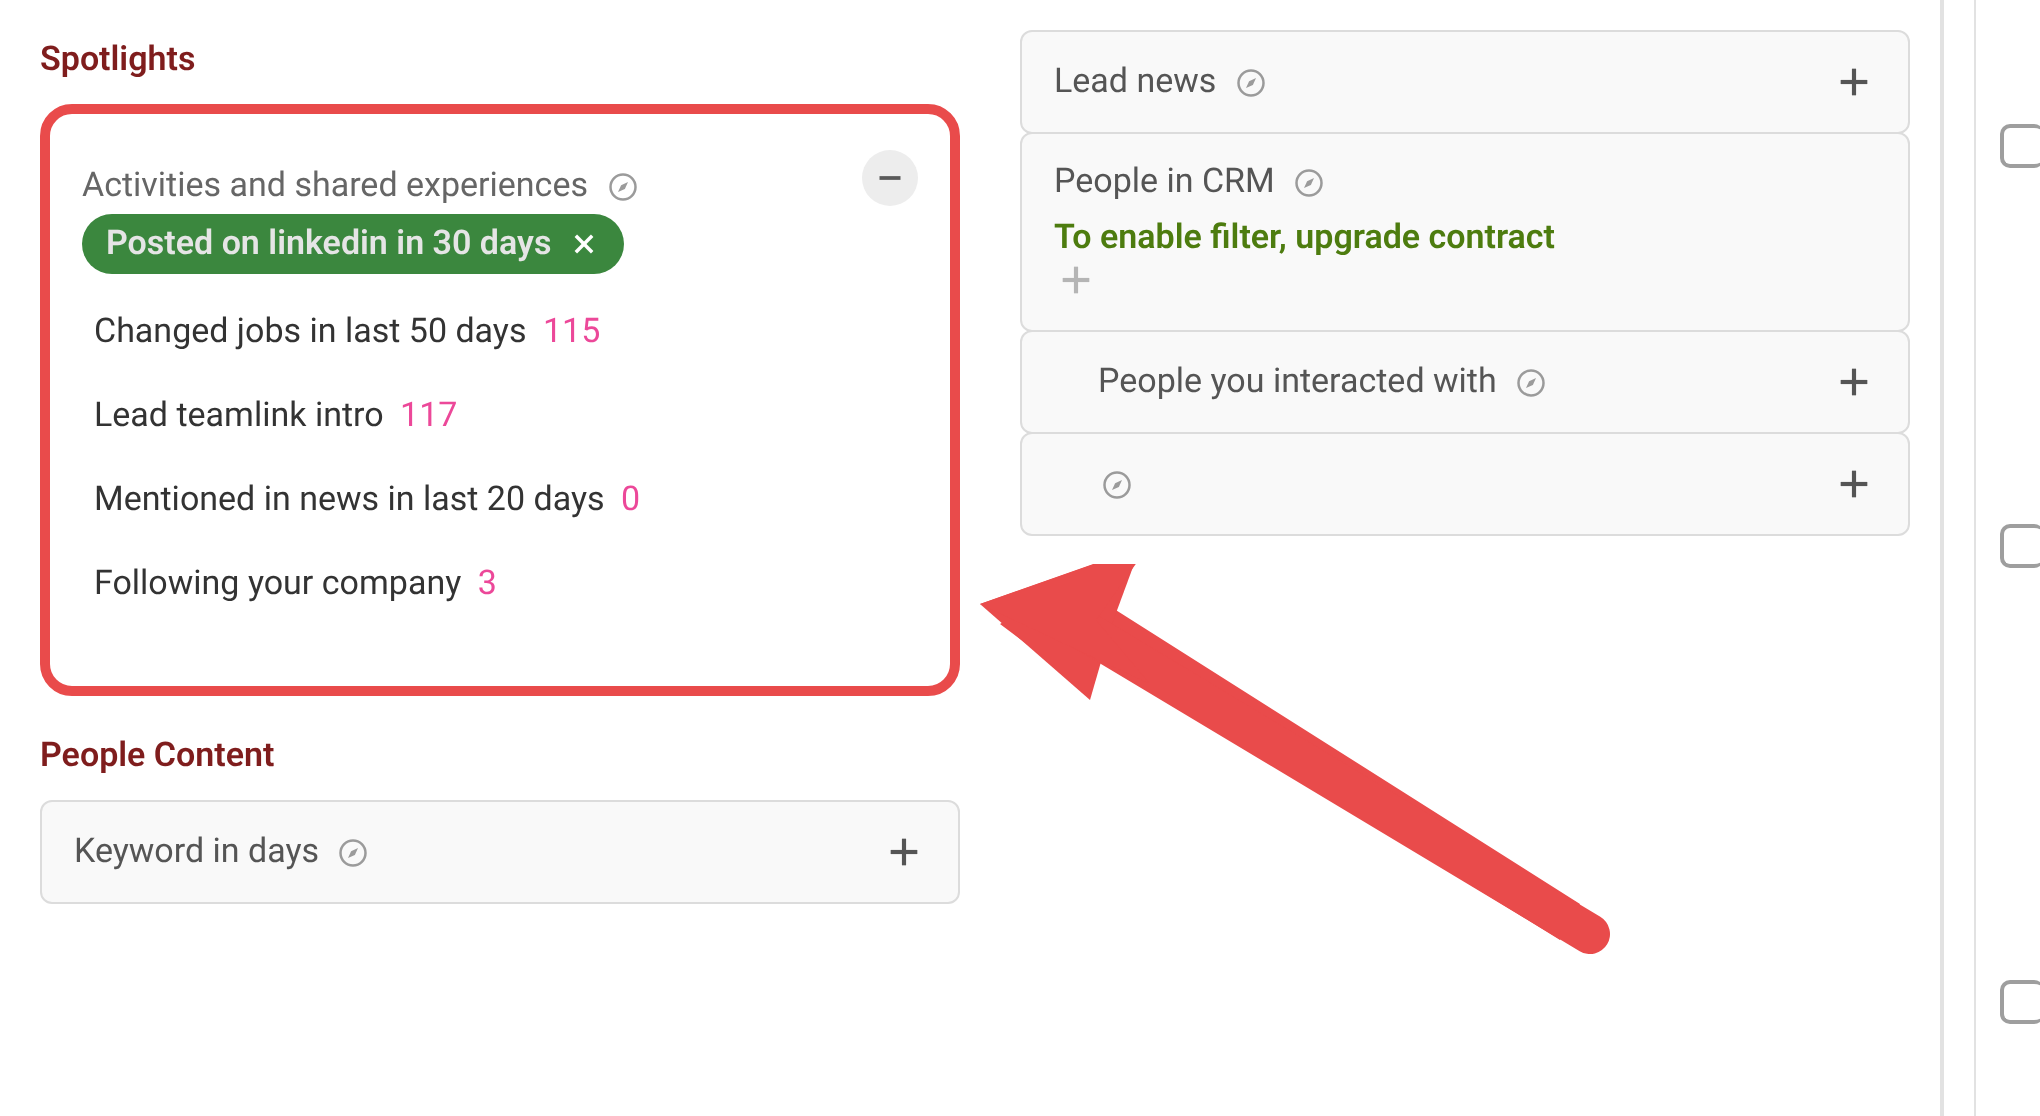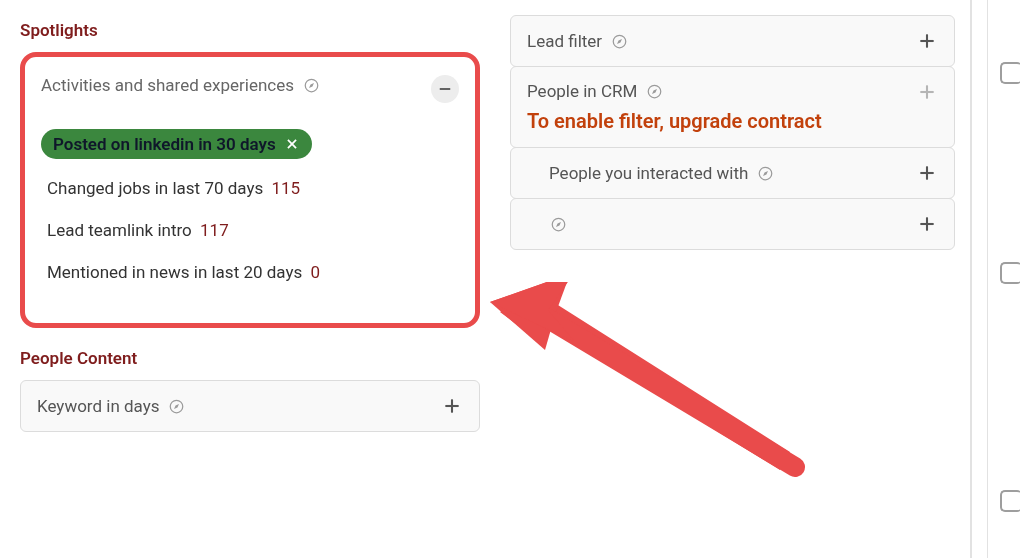--- a/index.html
+++ b/index.html
@@ -36,23 +36,23 @@
       margin: 20px 0 12px 0;
     }
     .spotlight-box {
       border: 5px solid #e94b4b;
       border-radius: 16px;
       padding: 18px 16px 30px 16px;
       background: #fff;
     }
     .spotlight-header {
       display: flex;
-      align-items: flex-start;
+      align-items: flex-end;
       justify-content: space-between;
-      margin-bottom: 26px;
+      margin-bottom: 4px;
       gap: 48px;
     }
     .spotlight-title {
       display: flex;
       align-items: center;
       gap: 8px;
       font-size: 17px;
       color: #666;
     }
     .nav-icon {
@@ -77,21 +77,21 @@
       cursor: pointer;
     }
     .collapse-btn svg {
       width: 18px;
       height: 18px;
     }
     .pill {
       display: inline-flex;
       align-items: center;
       background: #3b873e;
-      color: #0f172a;
+      color: #e5e5e5;
       font-size: 17px;
       font-weight: 600;
       padding: 5px 12px;
       border-radius: 18px;
       gap: 8px;
       margin-bottom: 16px;
       cursor: pointer;
     }
     .pill-close {
       display: inline-flex;
@@ -109,58 +109,58 @@
       margin-top: -8px;
       overflow: hidden;
     }
     .option-item {
       font-size: 17px;
       color: #333;
       padding: 11px 6px;
       cursor: pointer;
     }
     .option-item .count {
-      color: #7f1d1d;
+      color: #ec4899;
       margin-left: 4px;
     }
     .filter-card {
       border: 1px solid #dcdcdc;
       border-radius: 6px;
       background: #f9f9f9;
       padding: 14px 16px;
       display: flex;
       align-items: center;
       justify-content: space-between;
       cursor: pointer;
       margin-bottom: 0;
     }
     .filter-card + .filter-card {
       margin-top: -1px;
       padding-left: 38px;
     }
     .filter-card.tall {
       align-items: flex-start;
       padding: 14px 16px 14px 16px;
-      flex-direction: row;
+      flex-direction: column;
     }
     .filter-card-left {
       display: flex;
       flex-direction: column;
       gap: 8px;
     }
     .filter-card-title {
       display: flex;
       align-items: center;
       gap: 8px;
       font-size: 17px;
       color: #555;
     }
     .filter-card-sub {
-      font-size: 20px;
-      color: #c2410c;
+      font-size: 17px;
+      color: #4d7c0f;
       font-weight: 600;
     }
     .plus-icon {
       width: 22px;
       height: 22px;
       display: flex;
       align-items: center;
       justify-content: center;
     }
     .plus-icon svg {
@@ -244,30 +244,34 @@
         <span class="pill-close">
           <svg viewBox="0 0 24 24" stroke="#ffffff" stroke-width="3">
             <line x1="5" y1="5" x2="19" y2="19"></line>
             <line x1="19" y1="5" x2="5" y2="19"></line>
           </svg>
         </span>
       </div>
 
       <div class="option-list">
         <div class="option-item">
-          <span>Changed jobs in last 70 days</span>
+          <span>Changed jobs in last 50 days</span>
           <span class="count">115</span>
         </div>
         <div class="option-item">
           <span>Lead teamlink intro</span>
           <span class="count">117</span>
         </div>
         <div class="option-item">
           <span>Mentioned in news in last 20 days</span>
           <span class="count">0</span>
+        </div>
+        <div class="option-item">
+          <span>Following your company</span>
+          <span class="count">3</span>
         </div>
       </div>
     </div>
 
     <div class="section-heading">People Content</div>
 
     <div class="posted-content">
       <div class="filter-card">
         <div class="filter-card-title">
           <span>Keyword in days</span>
@@ -284,21 +288,21 @@
             <line x1="4" y1="12" x2="20" y2="12"></line>
           </svg>
         </div>
       </div>
     </div>
   </div>
 
   <div class="right-col">
     <div class="filter-card">
       <div class="filter-card-title">
-        <span>Lead filter</span>
+        <span>Lead news</span>
         <span class="nav-icon">
           <svg viewBox="0 0 24 24" fill="none" stroke="#9b9b9b" stroke-width="2">
             <circle cx="12" cy="12" r="10"></circle>
             <polygon points="16,8 13.5,13.5 8,16 10.5,10.5" fill="#9b9b9b" stroke="none"></polygon>
           </svg>
         </span>
       </div>
       <div class="plus-icon">
         <svg viewBox="0 0 24 24" stroke="#555" stroke-width="2.5">
           <line x1="12" y1="4" x2="12" y2="20"></line>

